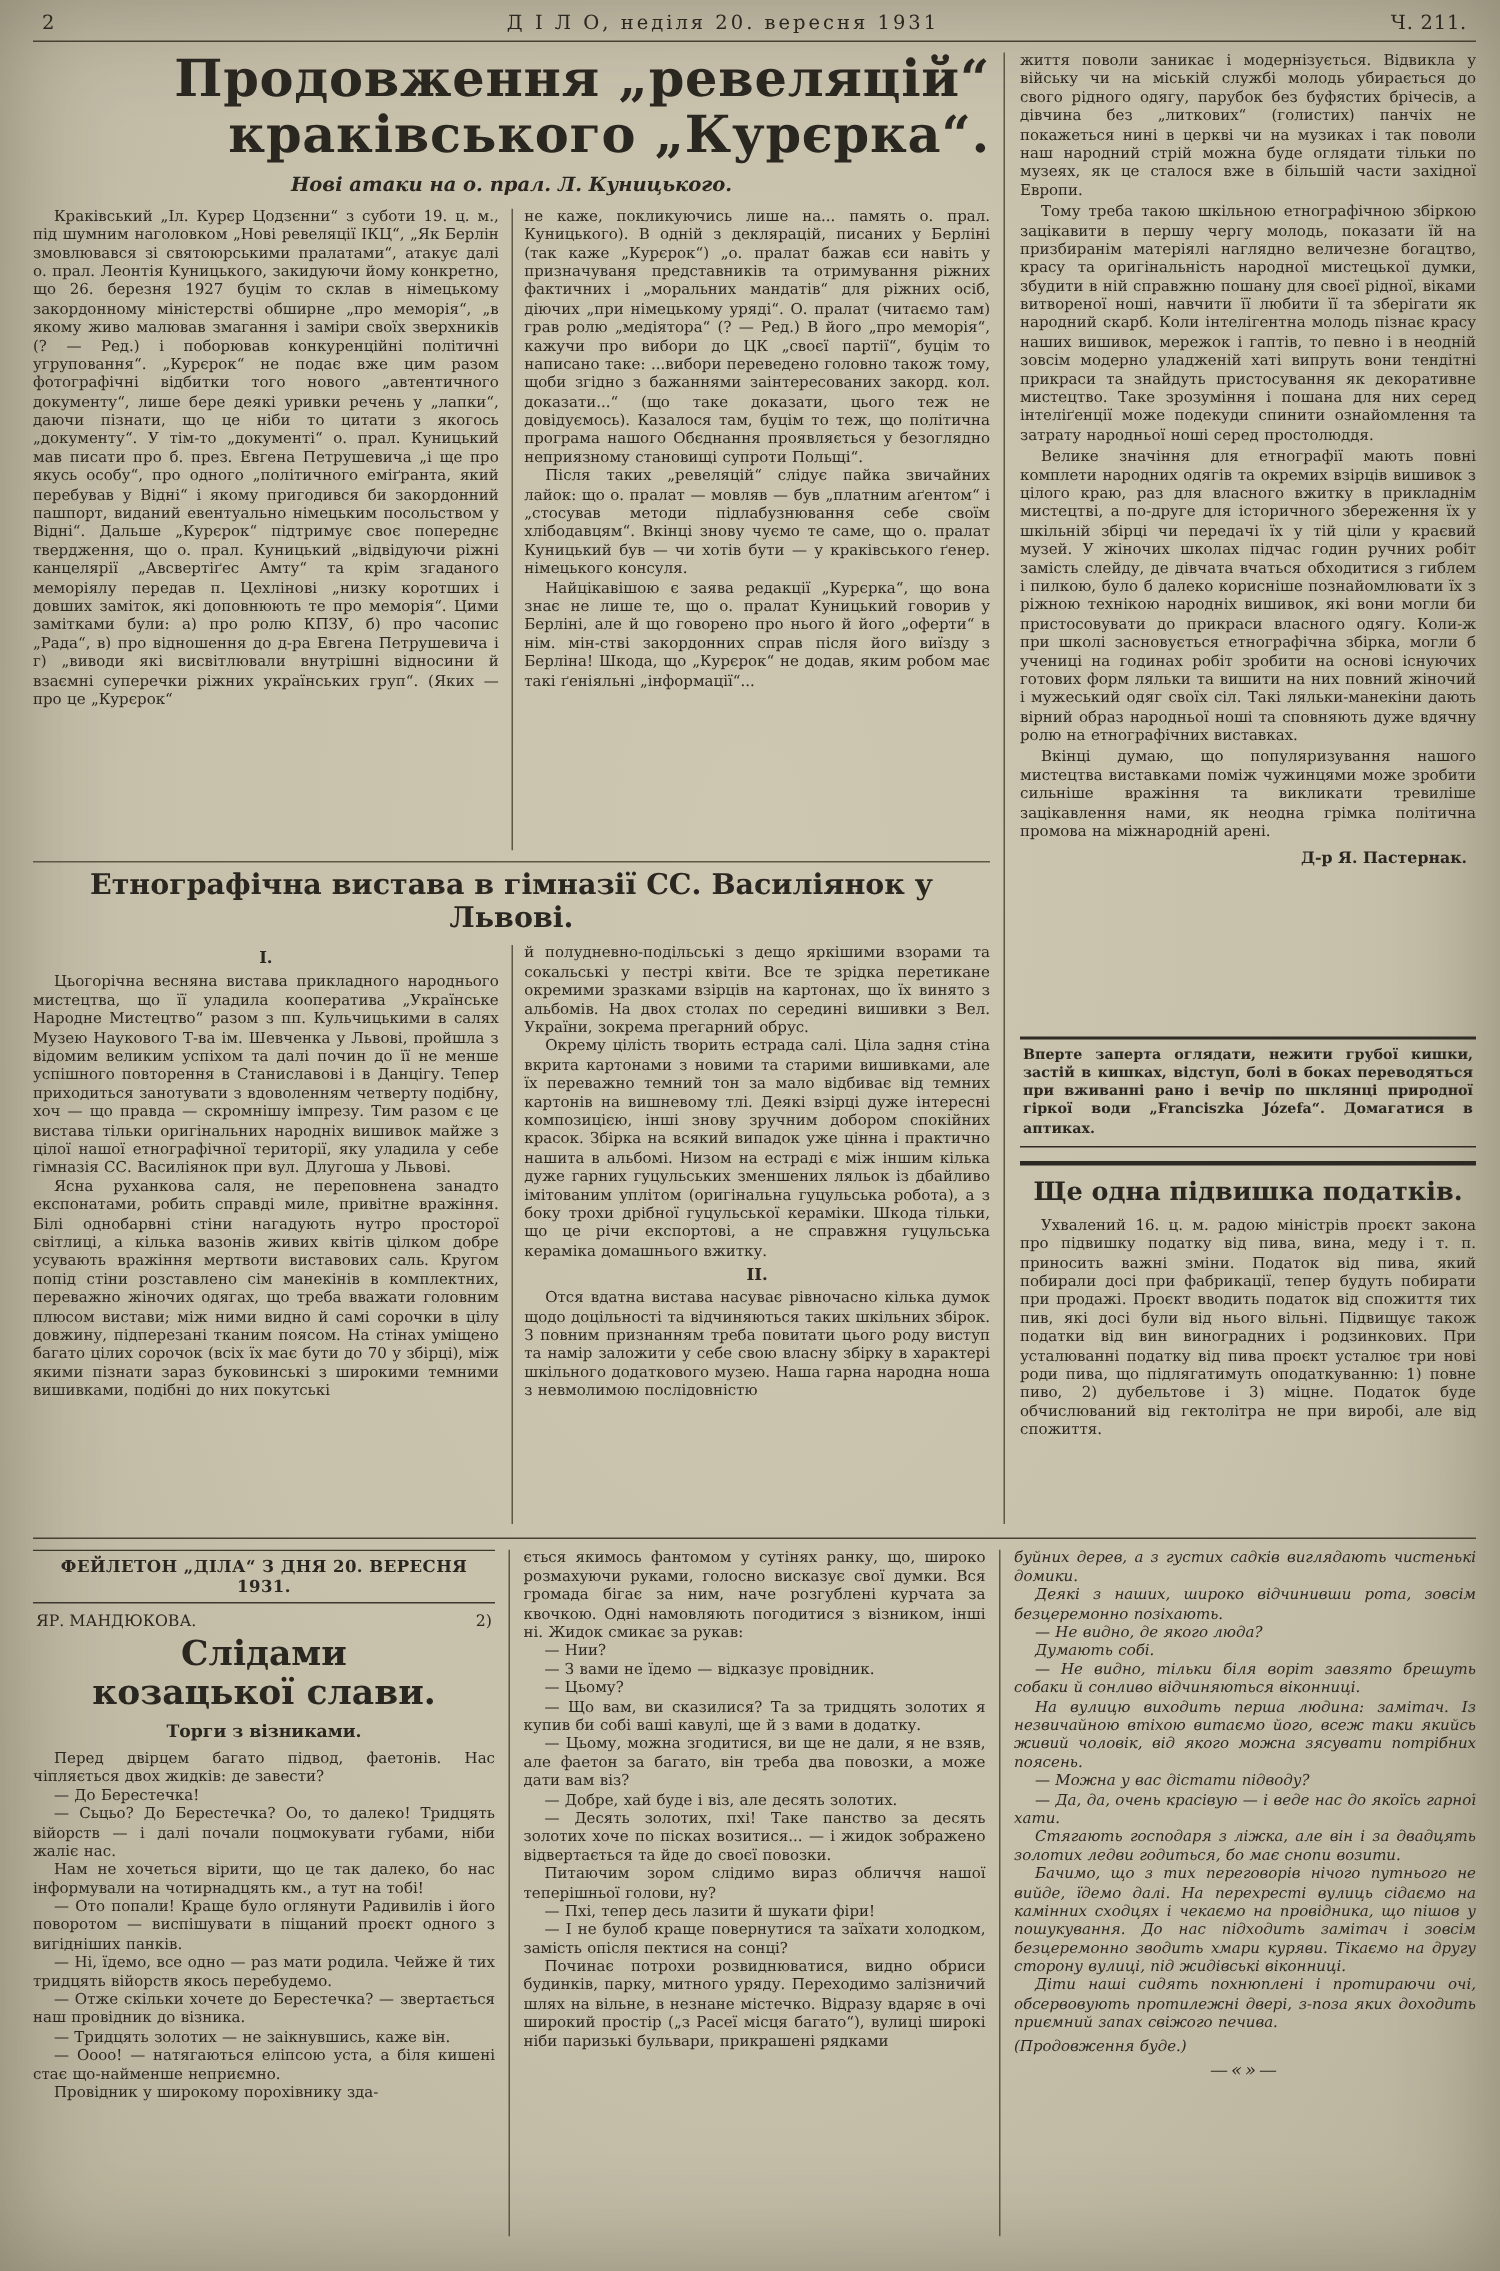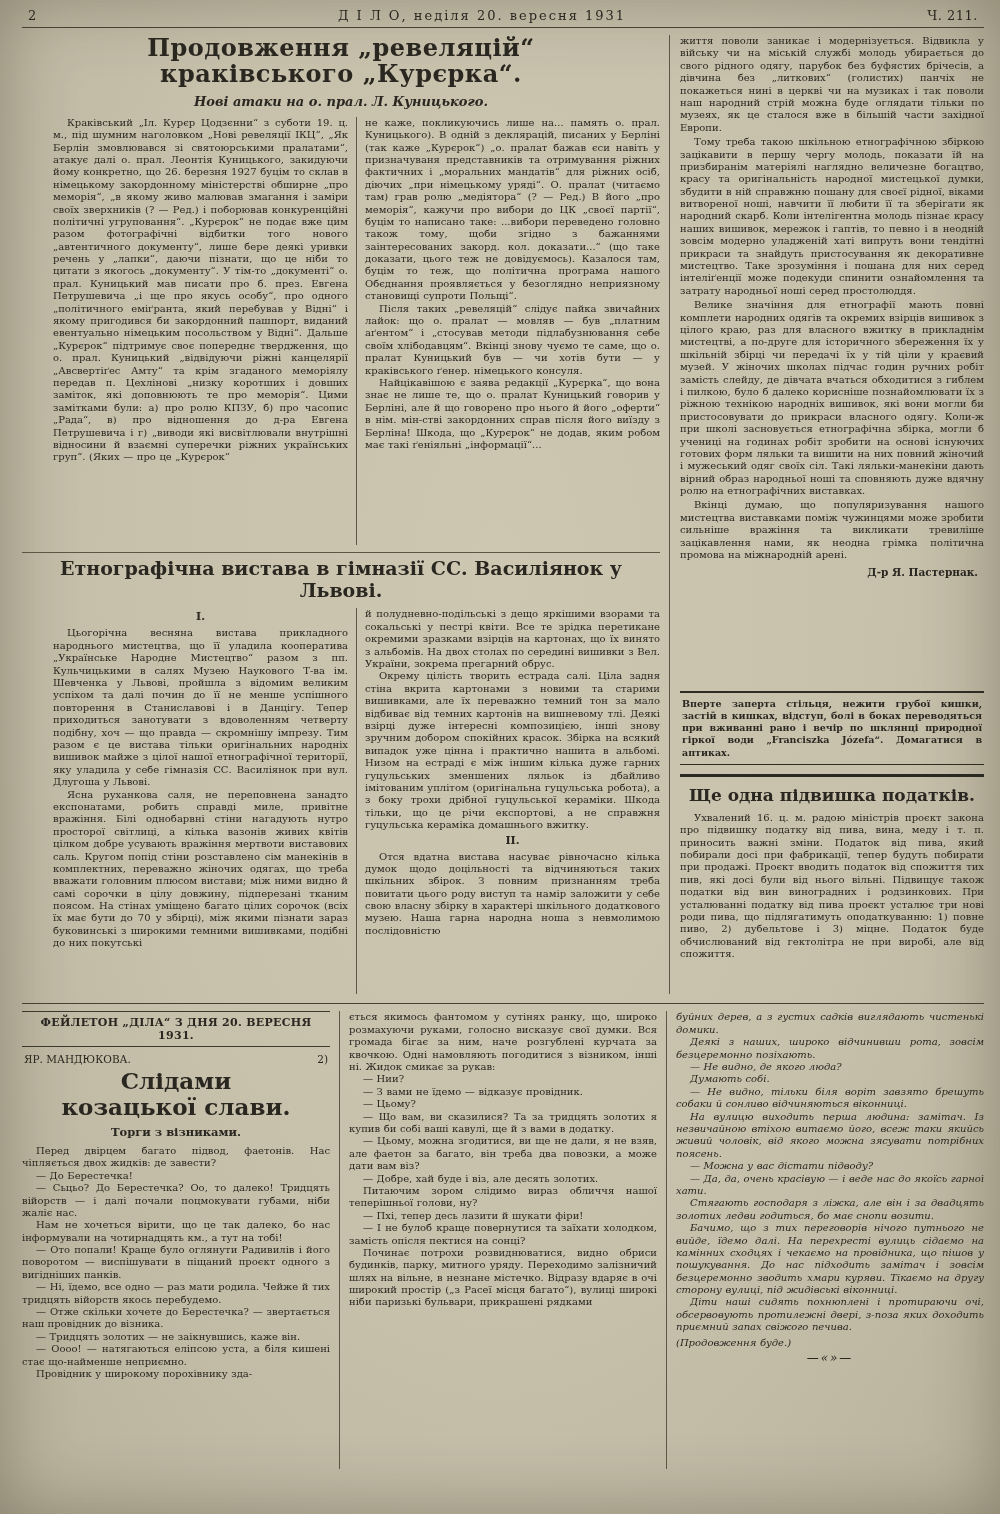--- a/index.html
+++ b/index.html
@@ -29,24 +29,24 @@
     font-size:10px; line-height:1.24;
     text-align:justify; text-indent:14px;
     word-spacing:.4px;
   }
   .noind { text-indent:0; }
   
   .top { display:flex; margin-top:7px; }
   .main-area { flex:0 0 648px; padding-right:9px; border-right:1px solid #5c5645; }
   .side { flex:1; padding-left:10px; }
   .twocol { display:flex; }
-  .colA { flex:1; padding-right:8px; border-right:1px solid #5c5645; overflow:hidden;margin-left:31px; }
+  .colA { flex:1; padding-right:8px; border-right:1px solid #5c5645; overflow:hidden; }
   .colB { flex:1; padding-left:8px; overflow:hidden; }
   
-  .a1-title { text-align:center; font-weight:bold; font-size:24px; line-height:1.1; letter-spacing:.5px; }
+  .a1-title { text-align:right; font-weight:bold; font-size:34px; line-height:1.1; letter-spacing:.5px; }
   .a1-title span { display:block; }
   .a1-sub { text-align:center; font-weight:bold; font-size:13px; margin:6px 0 8px;font-style:italic; }
   .a1-text { height:428px; overflow:hidden; }
   
   .a2 { margin-top:7px; border-top:1px solid #5c5645; padding-top:5px; }
   .a2-title { text-align:center; font-weight:bold; font-size:19px; line-height:1.15; margin-bottom:7px; }
   .a2-text { height:386px; overflow:hidden; }
   .secnum { text-align:center; font-size:11px; font-weight:bold; margin:2px 0 4px; }
   
   .side-text { height:648px; overflow:hidden; }
@@ -133,21 +133,21 @@
     <aside class="side">
       <div class="side-text">
         <p class="bp noind">життя поволи заникає і модернізується. Відвикла у війську чи на міській службі молодь убирається до свого рідного одягу, парубок без буфястих брічесів, а дівчина без „литкових“ (голистих) панчіх не покажеться нині в церкві чи на музиках і так поволи наш народний стрій можна буде оглядати тільки по музеях, як це сталося вже в більшій части західної Европи.</p>
         <p class="bp">Тому треба такою шкільною етнографічною збіркою зацікавити в першу чергу молодь, показати їй на призбиранім матеріялі наглядно величезне богацтво, красу та оригінальність народної мистецької думки, збудити в ній справжню пошану для своєї рідної, віками витвореної ноші, навчити її любити її та зберігати як народний скарб. Коли інтелігентна молодь пізнає красу наших вишивок, мережок і гаптів, то певно і в неодній зовсім модерно уладженій хаті випруть вони тендітні прикраси та знайдуть пристосування як декоративне мистецтво. Таке зрозуміння і пошана для них серед інтеліґенції може подекуди спинити ознайомлення та затрату народньої ноші серед простолюддя.</p>
         <p class="bp">Велике значіння для етнографії мають повні комплети народних одягів та окремих взірців вишивок з цілого краю, раз для власного вжитку в прикладнім мистецтві, а по-друге для історичного збереження їх у шкільній збірці чи передачі їх у тій ціли у краєвий музей. У жіночих школах підчас годин ручних робіт замість слейду, де дівчата вчаться обходитися з гиблем і пилкою, було б далеко корисніше познайомлювати їх з ріжною технікою народніх вишивок, які вони могли би пристосовувати до прикраси власного одягу. Коли-ж при школі засновується етнографічна збірка, могли б учениці на годинах робіт зробити на основі існуючих готових форм ляльки та вишити на них повний жіночий і мужеський одяг своїх сіл. Такі ляльки-манекіни дають вірний образ народньої ноші та сповняють дуже вдячну ролю на етнографічних виставках.</p>
         <p class="bp">Вкінці думаю, що популяризування нашого мистецтва виставками поміж чужинцями може зробити сильніше вражіння та викликати тревиліше зацікавлення нами, як неодна грімка політична промова на міжнародній арені.</p>
         <p class="sig">Д-р Я. Пастернак.</p>
       </div>
 
       <div class="ad">
-        <p>Вперте заперта стільця, нежити грубої кишки, застій в кишках, відступ, болі в боках переводяться при вживанні рано і вечір по шклянці природної гіркої води „Franciszka Józefa“. Домагатися в аптиках.</p>
+        <p>Вперте заперта оглядати, нежити грубої кишки, застій в кишках, відступ, болі в боках переводяться при вживанні рано і вечір по шклянці природної гіркої води „Franciszka Józefa“. Домагатися в аптиках.</p>
       </div>
 
       <section class="tax">
         <h2>Ще одна підвишка податків.</h2>
         <p class="bp">Ухвалений 16. ц. м. радою міністрів проєкт закона про підвишку податку від пива, вина, меду і т. п. приносить важні зміни. Податок від пива, який побирали досі при фабрикації, тепер будуть побирати при продажі. Проєкт вводить податок від спожиття тих пив, які досі були від нього вільні. Підвищує також податки від вин виноградних і родзинкових. При усталюванні податку від пива проєкт усталює три нові роди пива, що підлягатимуть оподаткуванню: 1) повне пиво, 2) дубельтове і 3) міцне. Податок буде обчислюваний від гектолітра не при виробі, але від спожиття.</p>
       </section>
     </aside>
 
   </div>
 
@@ -178,20 +178,21 @@
       </div>
 
       <div class="fcol">
         <p class="bp noind">ється якимось фантомом у сутінях ранку, що, широко розмахуючи руками, голосно висказує свої думки. Вся громада бігає за ним, наче розгублені курчата за квочкою. Одні намовляють погодитися з візником, інші ні. Жидок смикає за рукав:</p>
         <p class="bp">— Нии?</p>
         <p class="bp">— З вами не їдемо — відказує провідник.</p>
         <p class="bp">— Цьому?</p>
         <p class="bp">— Що вам, ви сказилися? Та за тридцять золотих я купив би собі ваші кавулі, ще й з вами в додатку.</p>
         <p class="bp">— Цьому, можна згодитися, ви ще не дали, я не взяв, але фаетон за багато, він треба два повозки, а може дати вам віз?</p>
         <p class="bp">— Добре, хай буде і віз, але десять золотих.</p>
+        <p class="bp">— Десять золотих, пхі! Таке панство за десять золотих хоче по пісках возитися... — і жидок зображено відвертається та йде до своєї повозки.</p>
         <p class="bp">Питаючим зором слідимо вираз обличчя нашої теперішньої голови, ну?</p>
         <p class="bp">— Пхі, тепер десь лазити й шукати фіри!</p>
         <p class="bp">— І не булоб краще повернутися та заїхати холодком, замість опісля пектися на сонці?</p>
         <p class="bp">Починає потрохи розвиднюватися, видно обриси будинків, парку, митного уряду. Переходимо залізничий шлях на вільне, в незнане містечко. Відразу вдаряє в очі широкий простір („з Расеї місця багато“), вулиці широкі ніби паризькі бульвари, прикрашені рядками</p>
       </div>
 
       <div class="fcol">
         <p class="bp noind">буйних дерев, а з густих садків виглядають чистенькі домики.</p>
         <p class="bp">Деякі з наших, широко відчинивши рота, зовсім безцеремонно позіхають.</p>
         <p class="bp">— Не видно, де якого люда?</p>

